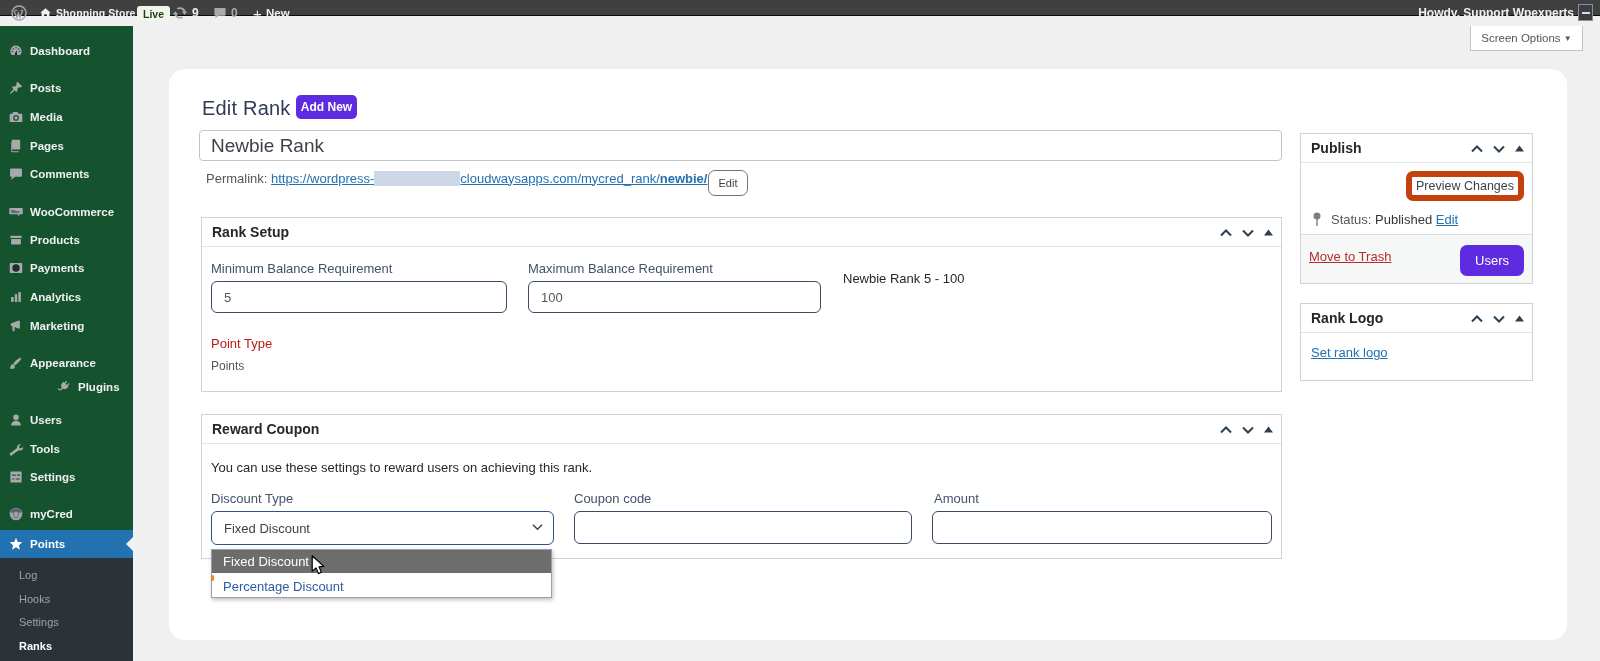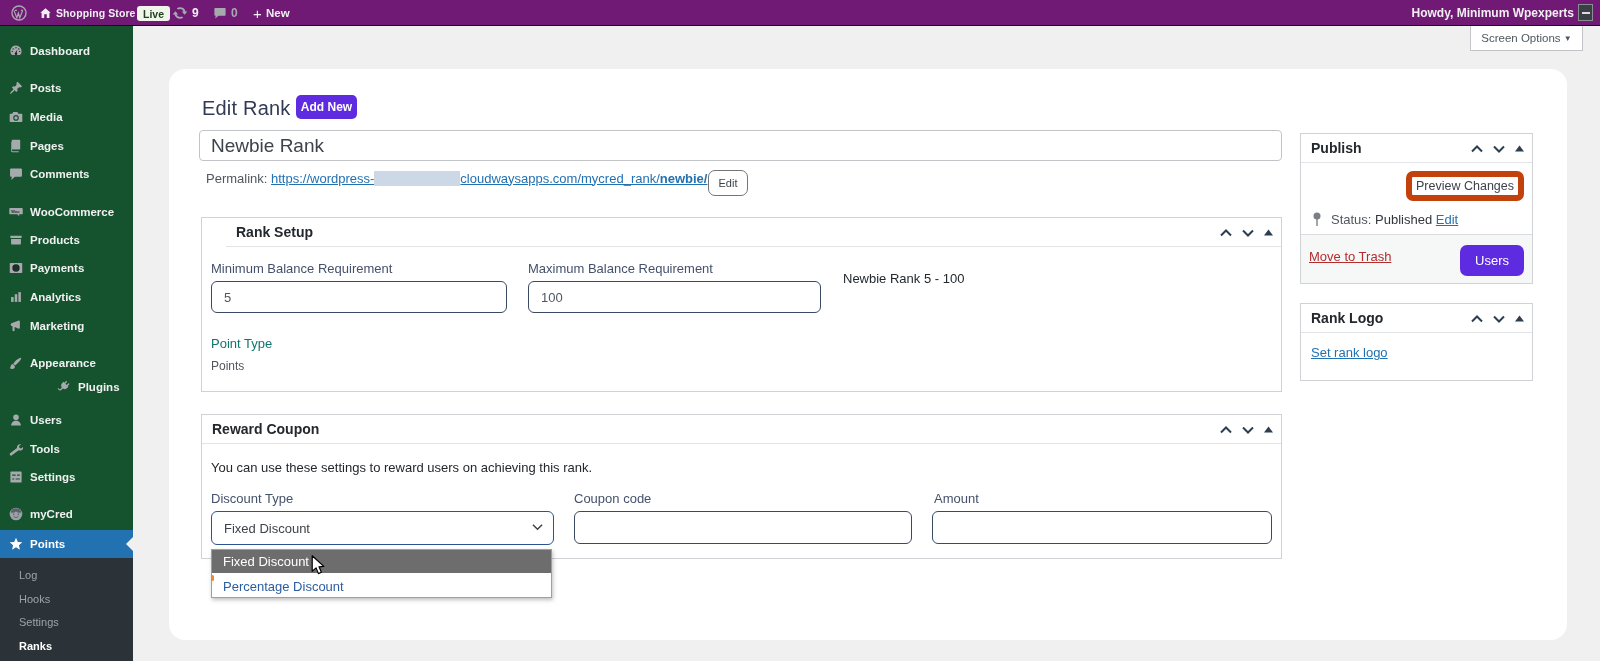--- a/index.html
+++ b/index.html
@@ -1,19 +1,19 @@
 <!DOCTYPE html>
 <html><head>
 <meta charset="utf-8">
 <style>
 * { margin:0; padding:0; box-sizing:border-box; }
 html,body { width:1600px; height:661px; overflow:hidden; font-family:"Liberation Sans", sans-serif; background:#f0f0f1; }
 
 
-#adminbar { position:absolute; left:0; top:0; width:1600px; height:26px; background:#701a75; border-bottom:1px solid #0a0c0e; color:#f0f0f1; z-index:50; }
+#adminbar { position:absolute; left:0; top:0; width:1600px; height:16px; background:#404040; border-bottom:1px solid #0a0c0e; color:#f0f0f1; z-index:50; }
 #adminbar .itm { position:absolute; top:0; height:26px; display:flex; align-items:center; font-size:12px; color:#f0f0f1; }
 #adminbar svg { display:block; }
 
 
 #sidebar { position:absolute; left:0; top:26px; width:133px; height:635px; background:#14532d; z-index:40; }
 #submenu-bg { position:absolute; left:0; top:531.5px; width:133px; height:103.5px; background:#2c3338; }
 .mi { position:absolute; left:0; width:133px; height:29px; display:flex; align-items:center; color:#f0f0f1; font-size:11.5px; font-weight:600; }
 .mi .ic { width:14px; height:14px; margin-left:9px; margin-right:7px; flex:none; }
 .mi .ic svg { display:block; width:14px; height:14px; }
 .smi { position:absolute; left:0; width:133px; height:23px; display:flex; align-items:center; padding-left:19px; color:#9ea3a8; font-size:11px; font-weight:400; }
@@ -31,30 +31,30 @@
 #permalink a { color:#2271b1; text-decoration:underline; }
 #permalink .blur { display:inline-block; width:86px; height:15px; background:#ccd8e6; vertical-align:middle; }
 #editbtn { position:absolute; left:708px; top:170px; width:40px; height:26px; border:1px solid #757575; border-radius:7px; background:#fff; display:flex; align-items:center; justify-content:center; font-size:11px; color:#3c434a; }
 
 
 .panel { position:absolute; background:#fff; border:1px solid #d0d2d5; }
 .phead { position:relative; height:29px; border-bottom:1px solid #e3e4e7; display:flex; align-items:center; padding-left:10px; font-size:14px; font-weight:600; color:#23282d; }
 .picons { position:absolute; right:8px; top:0; height:29px; display:flex; align-items:center; gap:10px; }
 .picons svg { display:block; }
 
-#rank-setup { left:201px; top:217px; width:1081px; height:175px;padding-left:24px; }
+#rank-setup { left:201px; top:217px; width:1081px; height:175px; }
 #reward { left:201px; top:414px; width:1081px; height:145px; }
 #publish { left:1300px; top:133px; width:233px; height:151px; }
 #ranklogo { left:1300px; top:303px; width:233px; height:78px; }
 
 .flabel { position:absolute; font-size:13px; color:#44516b; }
 .finput { position:absolute; height:32px; border:1px solid #3a4a63; border-radius:6px; background:#fff; display:flex; align-items:center; padding-left:12px; font-size:13px; color:#50575e; }
 
 #newbierange { position:absolute; left:843px; top:271px; font-size:13px; color:#23282d; font-weight:500; }
-#pointtype { position:absolute; left:211px; top:336px; font-size:13px; color:#0f766e; }
+#pointtype { position:absolute; left:211px; top:336px; font-size:13px; color:#b91c1c; }
 #points-txt { position:absolute; left:211px; top:359px; font-size:12px; color:#50575e; }
 
 #reward-desc { position:absolute; left:211px; top:460px; font-size:13px; color:#23282d; }
 #select { position:absolute; left:211px; top:511px; width:343px; height:34px; border:1.5px solid #2c5291; border-radius:6px; background:#fff; display:flex; align-items:center; padding-left:12px; font-size:13px; color:#3c434a; }
 #select svg { position:absolute; right:10px; top:11px; }
 #dropdown { position:absolute; left:211px; top:549px; width:341px; height:49px; background:#fff; border:1px solid #9aa0a5; box-shadow:1px 2px 4px rgba(0,0,0,0.25); z-index:20; }
 #dd1 { height:23px; background:#6d6d6d; color:#fff; font-size:13px; font-weight:500; display:flex; align-items:center; padding-left:11px; }
 #dd2 { height:26px; color:#2c5d9f; font-size:13px; display:flex; align-items:center; padding-left:11px; }
 
 
@@ -90,21 +90,21 @@
   </div>
   <div class="itm" style="left:192px; font-weight:700;">9</div>
   <div class="itm" style="left:213px;">
     <svg width="14" height="14" viewBox="0 0 20 20" fill="#a7aaad">
         <path d="M3 3 h14 a1 1 0 0 1 1 1 v9 a1 1 0 0 1 -1 1 h-9 l-5 4 1-4 h-1 a1 1 0 0 1 -1-1 v-9 a1 1 0 0 1 1-1 Z"></path>
       </svg>
   </div>
   <div class="itm" style="left:231px; color:#a7aaad; font-weight:700;">0</div>
   <div class="itm" style="left:253px; color:#f0f0f1; font-size:15px; font-weight:400;">+</div>
   <div class="itm" style="left:266px; font-weight:600; font-size:11.5px;">New</div>
-  <div class="itm" style="right:26px; font-weight:600; font-size:12px;">Howdy, Minimum Wpexperts</div>
+  <div class="itm" style="right:26px; font-weight:600; font-size:12px;">Howdy, Support Wpexperts</div>
   <div class="itm" style="left:1578px; top:4px; width:15px; height:17px; background:#3a3f45; border:1px solid #8a8f94;">
     <div style="width:8px;height:2px;background:#dcdcde;margin:0 auto;"></div>
   </div>
 </div>
 
 <div id="sidebar">
   <div id="submenu-bg"></div>
   <div class="mi" style="top:10px;"><span class="ic">
         <svg viewBox="0 0 20 20" fill="#a7aaad">
           <path d="M10 2.2 a8 8 0 0 1 8 8 c0 2.2-.9 4.2-2.3 5.6 H4.3 A8 8 0 0 1 10 2.2 z"></path>

